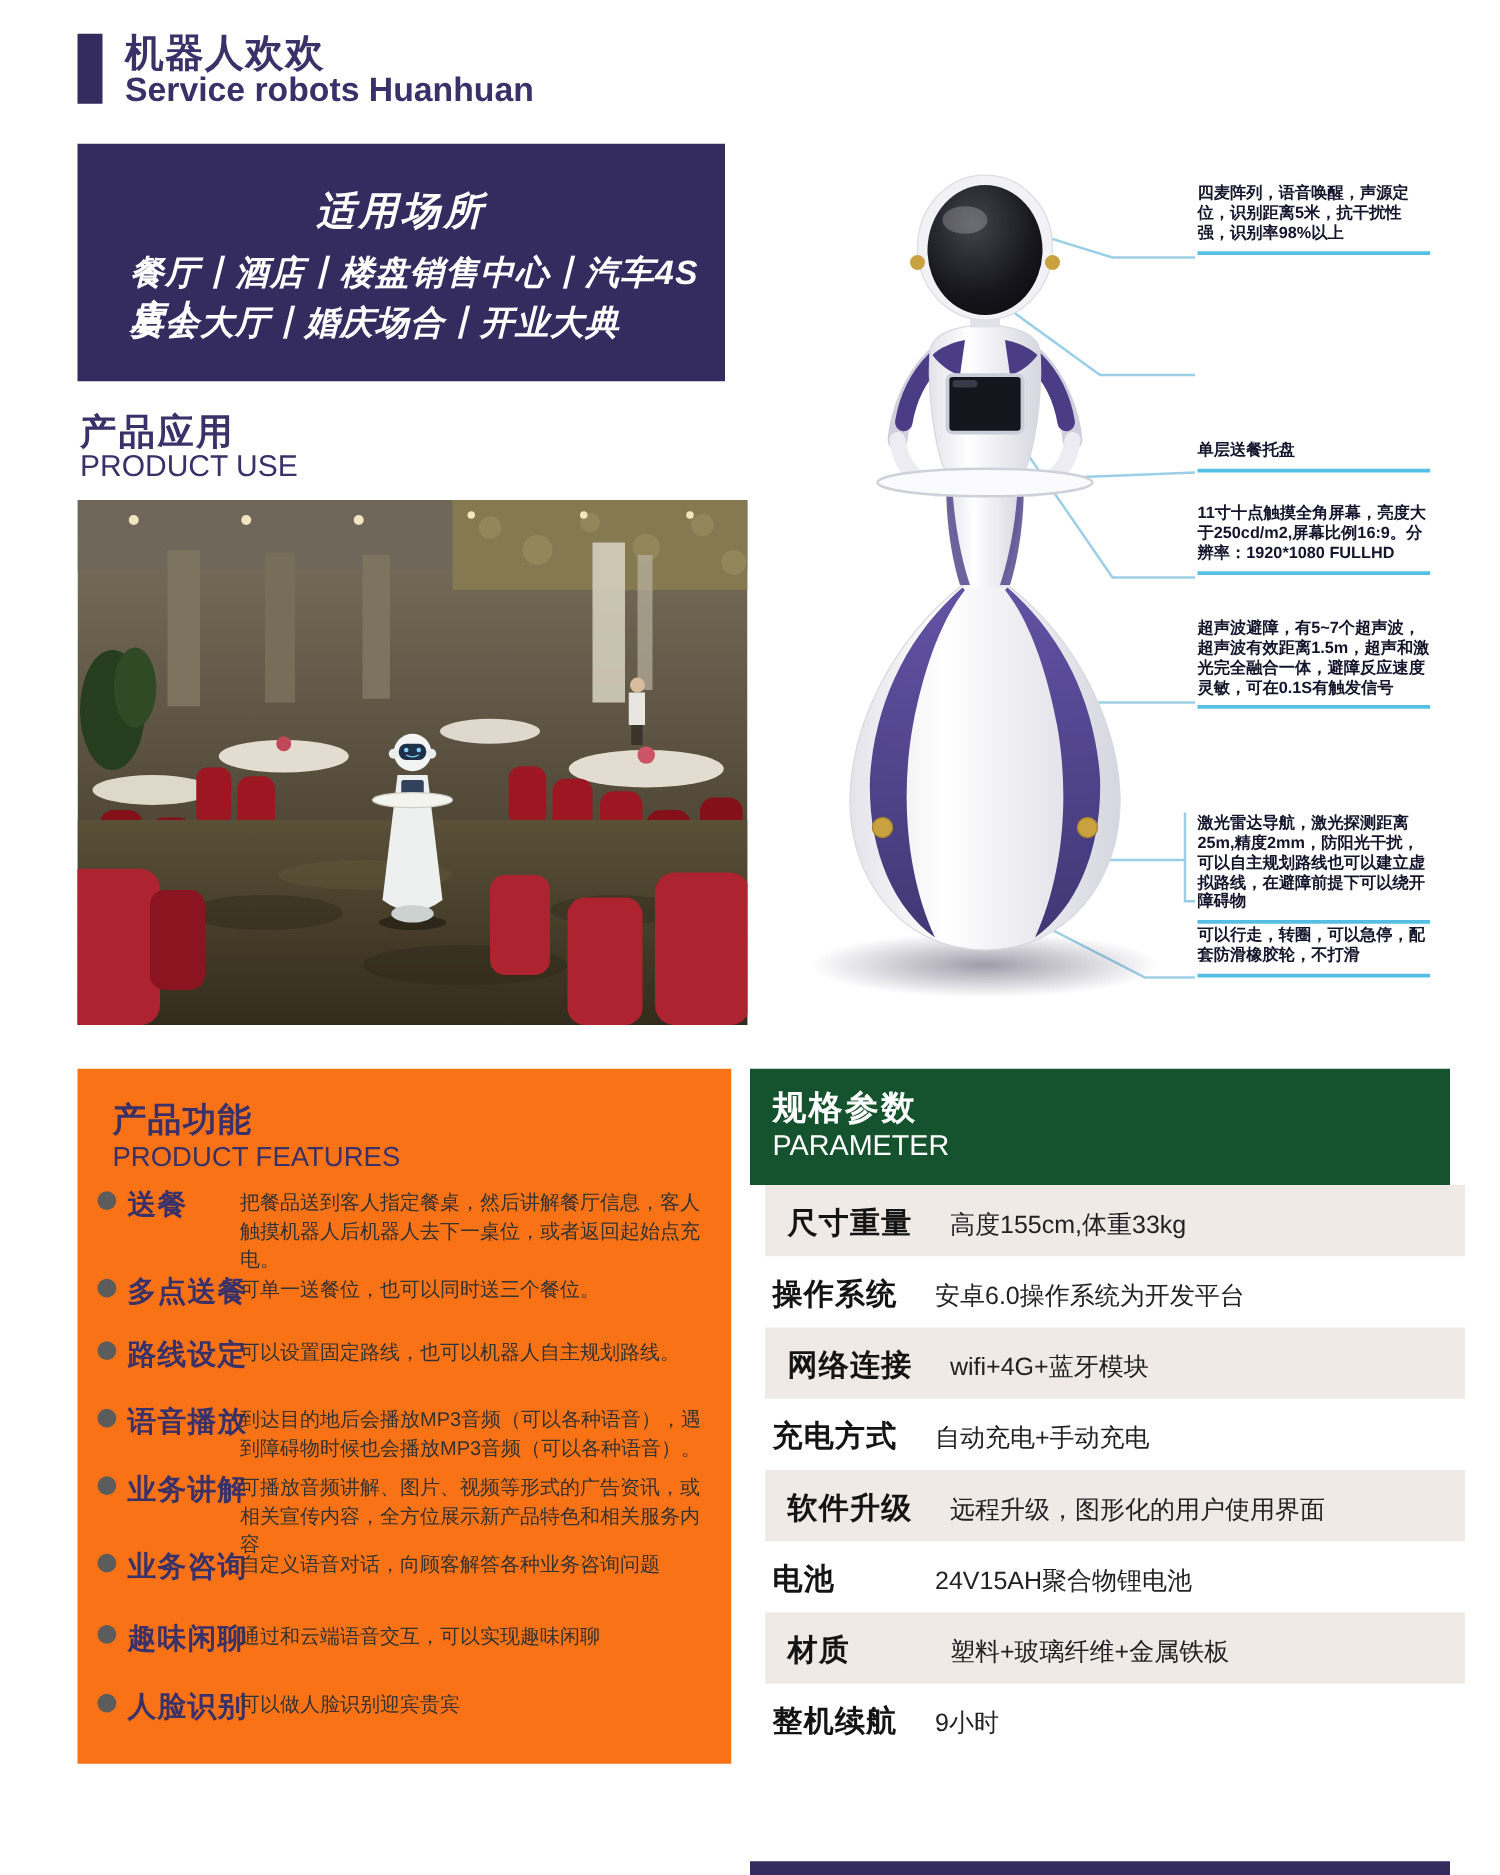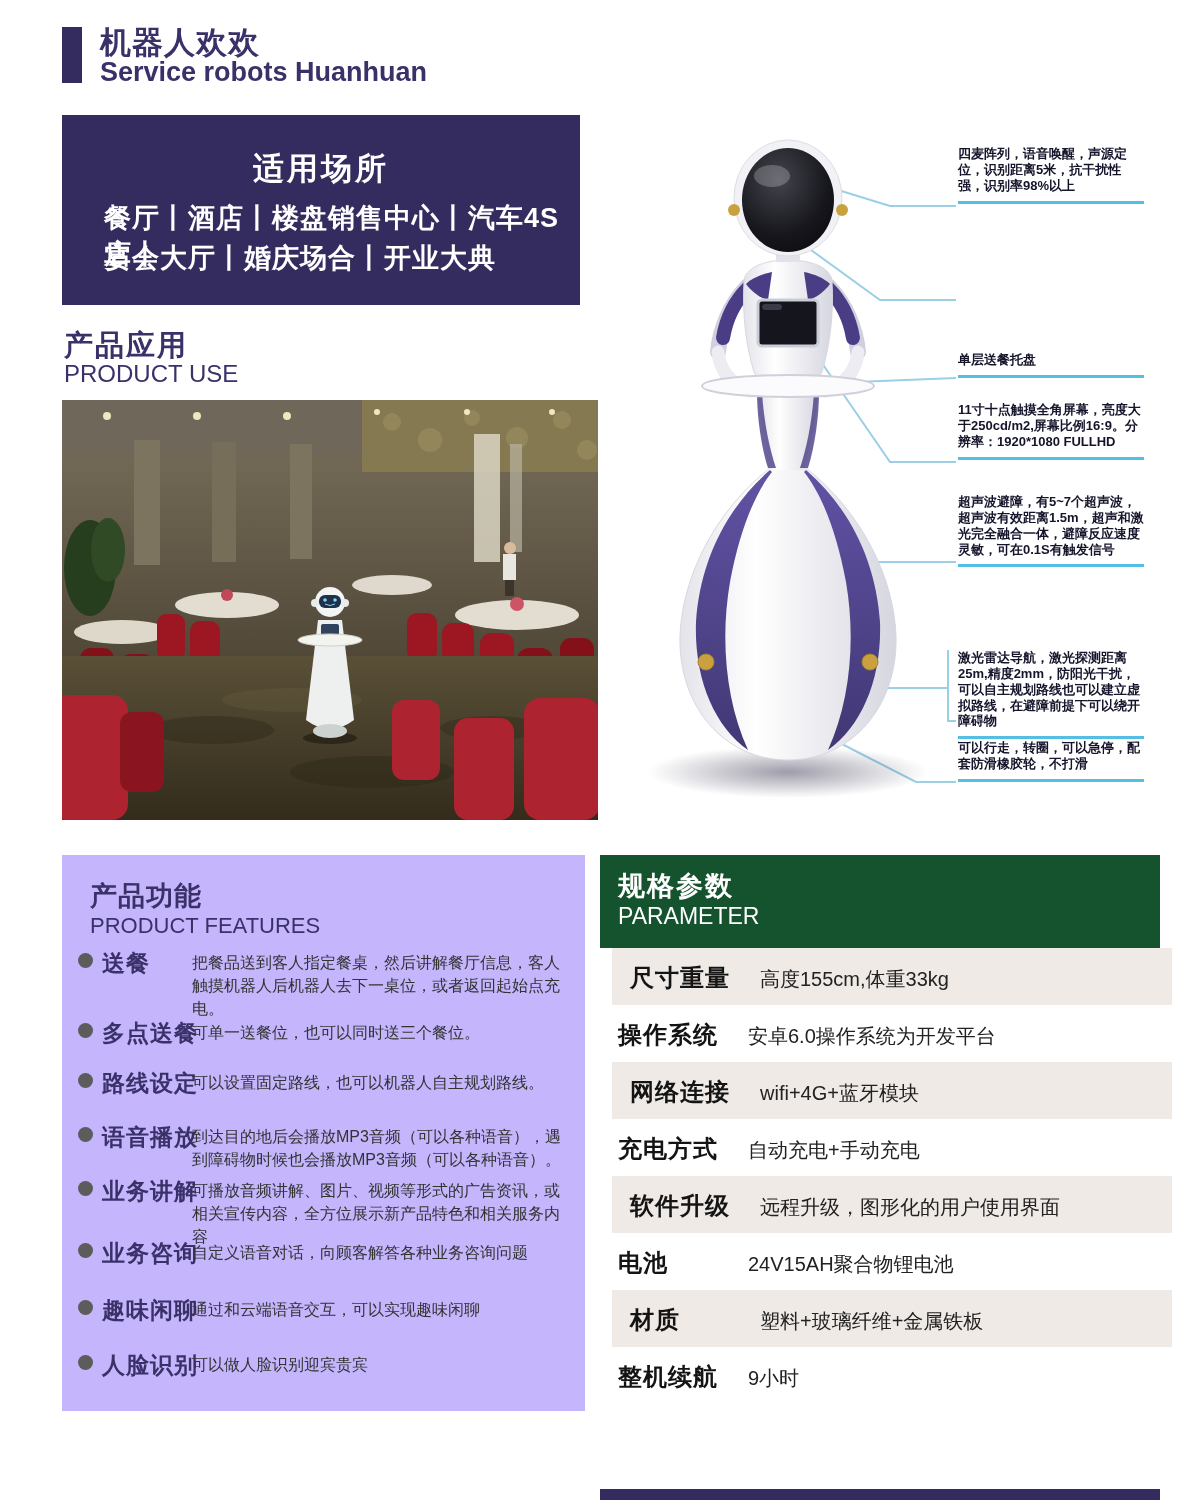--- a/index.html
+++ b/index.html
@@ -6,21 +6,21 @@
   .page{position:relative;width:1188px;height:1500px;background:#ffffff;overflow:hidden;
         font-family:"Liberation Sans","DejaVu Sans",sans-serif;}
   .abs{position:absolute;}
 
   
   .title-bar{left:62px;top:27px;width:20px;height:56px;background:#342b5e;}
   .title-zh{left:100px;top:22px;font-size:31px;font-weight:bold;color:#3a3169;letter-spacing:1px;}
   .title-en{left:100px;top:57px;font-size:27px;font-weight:bold;color:#3a3169;}
 
   
-  .venues{left:62px;top:115px;width:518px;height:190px;background:#342b5e;color:#ffffff;}
+  .venues{left:62px;top:115px;width:518px;height:190px;background:#342b5e;color:#ffffff;font-style:italic;}
   .venues-heading{position:absolute;left:0;top:33px;width:100%;text-align:center;
                   font-size:31px;font-weight:bold;letter-spacing:3px;}
   .venues-line{position:absolute;left:42px;font-size:27px;font-weight:bold;letter-spacing:1px;}
   .venues-line1{top:85px;}
   .venues-line2{top:125px;}
 
   
   .pu-zh{left:64px;top:326px;font-size:29px;font-weight:bold;color:#3a3169;letter-spacing:2px;}
   .pu-en{left:64px;top:360px;font-size:24px;color:#3a3169;}
 
@@ -28,21 +28,21 @@
   .photo{left:62px;top:400px;width:536px;height:420px;}
   .robot-wrap{left:600px;top:120px;width:560px;height:700px;}
 
   
   .callout{left:958px;width:186px;font-size:13px;font-weight:bold;color:#14142b;
            line-height:1.22;border-bottom:3px solid #55bfe3;padding-bottom:7px;}
   .co1{top:146px;} .co2{top:257px;} .co3{top:352px;} .co4{top:402px;}
   .co5{top:494px;} .co6{top:650px;} .co7{top:740px;}
 
   
-  .features{left:62px;top:855px;width:523px;height:556px;background:#c4b5fd;}
+  .features{left:62px;top:855px;width:523px;height:556px;background:#f97316;}
   .feat-zh{position:absolute;left:28px;top:23px;font-size:27px;font-weight:bold;color:#3a3169;letter-spacing:1px;}
   .feat-en{position:absolute;left:28px;top:58px;font-size:22px;color:#3a3169;}
   .feat-row{position:absolute;left:0;width:100%;}
   .feat-bullet{position:absolute;left:16px;top:5px;width:15px;height:15px;border-radius:50%;background:#5c5c5c;}
   .feat-label{position:absolute;left:40px;top:0;font-size:23px;font-weight:bold;color:#3a3169;letter-spacing:1px;}
   .feat-desc{position:absolute;left:130px;top:3px;width:378px;font-size:16px;font-weight:normal;
              color:#333333;line-height:1.45;}
   .fr1{top:93px;} .fr2{top:163px;} .fr3{top:213px;} .fr4{top:267px;}
   .fr5{top:321px;} .fr6{top:383px;} .fr7{top:440px;} .fr8{top:495px;}
 

